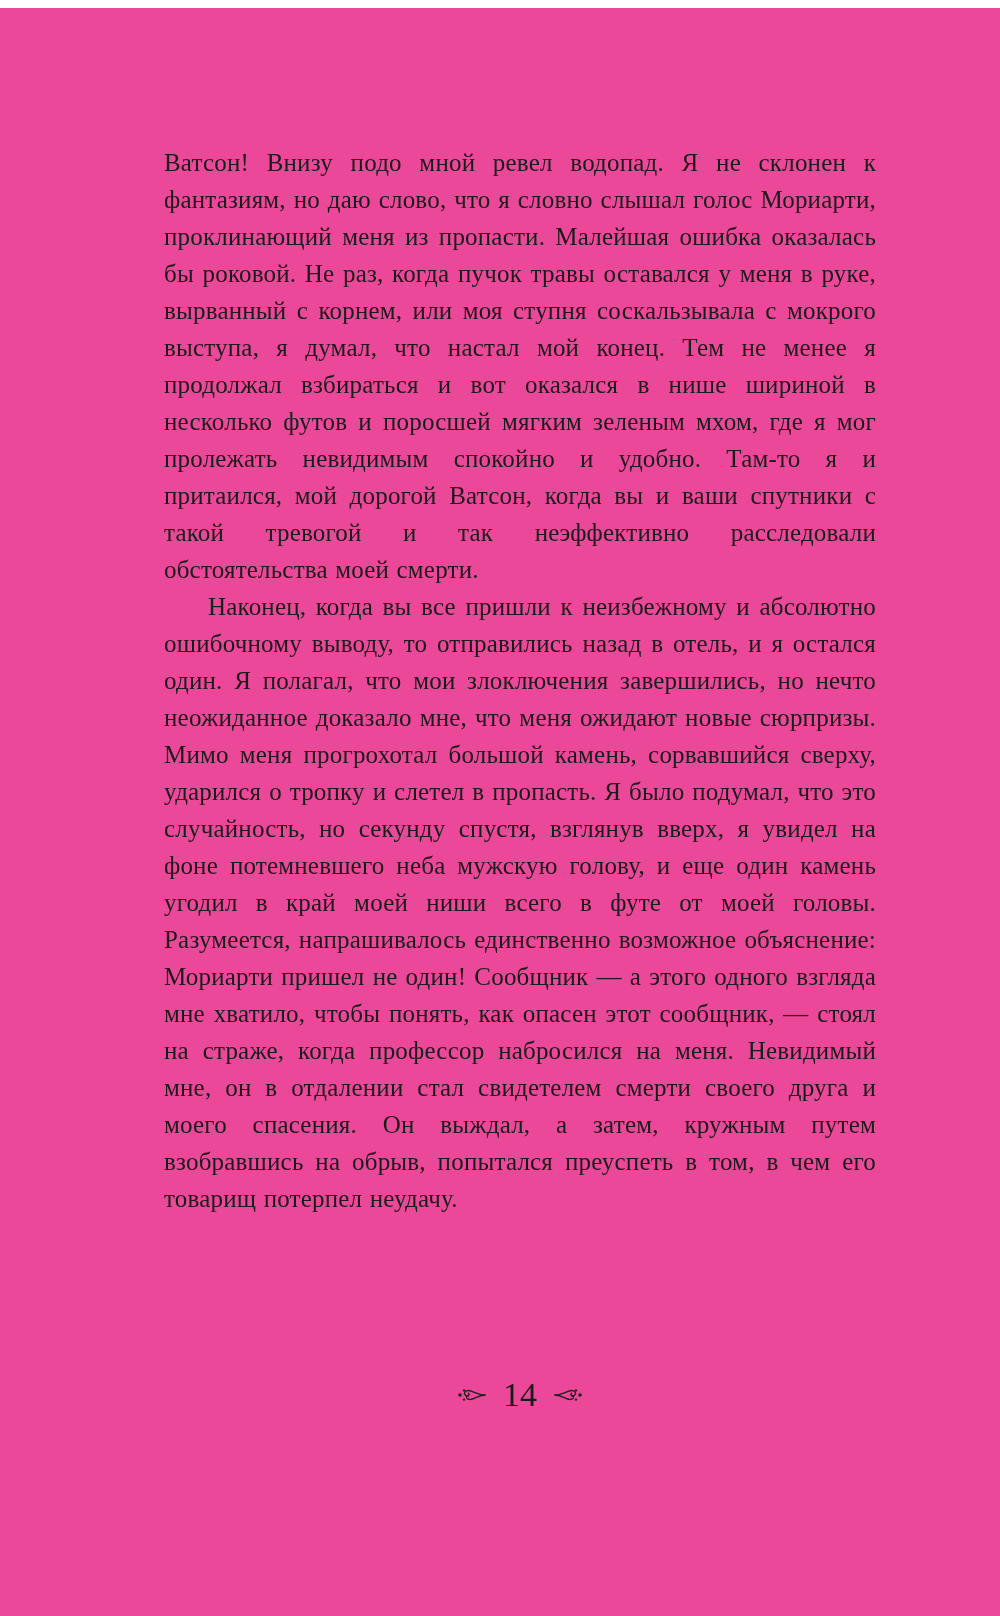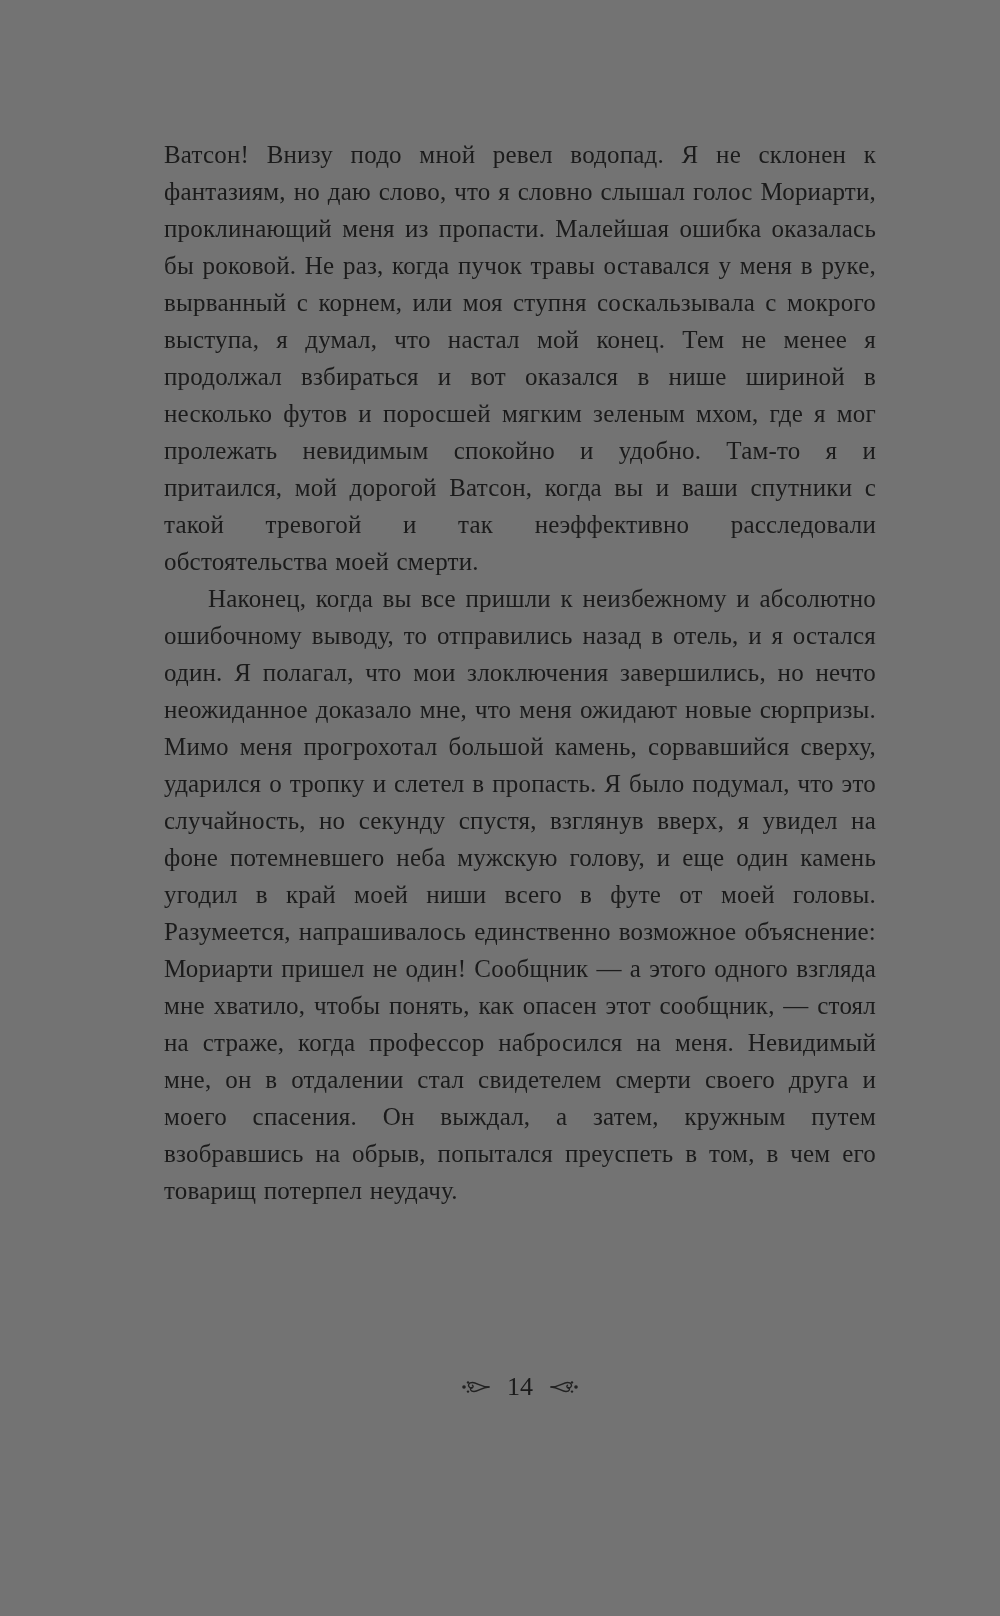--- a/index.html
+++ b/index.html
@@ -11,21 +11,22 @@
     width: 1000px;
     height: 1616px;
     position: relative;
     font-family: "Liberation Serif", "DejaVu Serif", serif;
     color: #1b1b1b;
     -webkit-font-smoothing: antialiased;
   }
   .page {
     position: absolute;
     inset: 0;
-    background: #737373;
+    background: #ec4899;
+    margin-top: 8px;
   }
   .text-block {
     position: absolute;
     left: 164px;
     top: 136px;
     width: 712px;
   }
   .text-block p {
     margin: 0;
     font-size: 25px;
@@ -42,21 +43,21 @@
     position: absolute;
     left: 164px;
     top: 1372px;
     width: 712px;
     display: flex;
     align-items: center;
     justify-content: center;
     gap: 16px;
   }
   .page-number {
-    font-size: 26px;
+    font-size: 34px;
     line-height: 30px;
     color: #1b1b1b;
   }
   .ornament {
     display: inline-flex;
     align-items: center;
   }
   .ornament.right svg {
     transform: scaleX(-1);
   }

